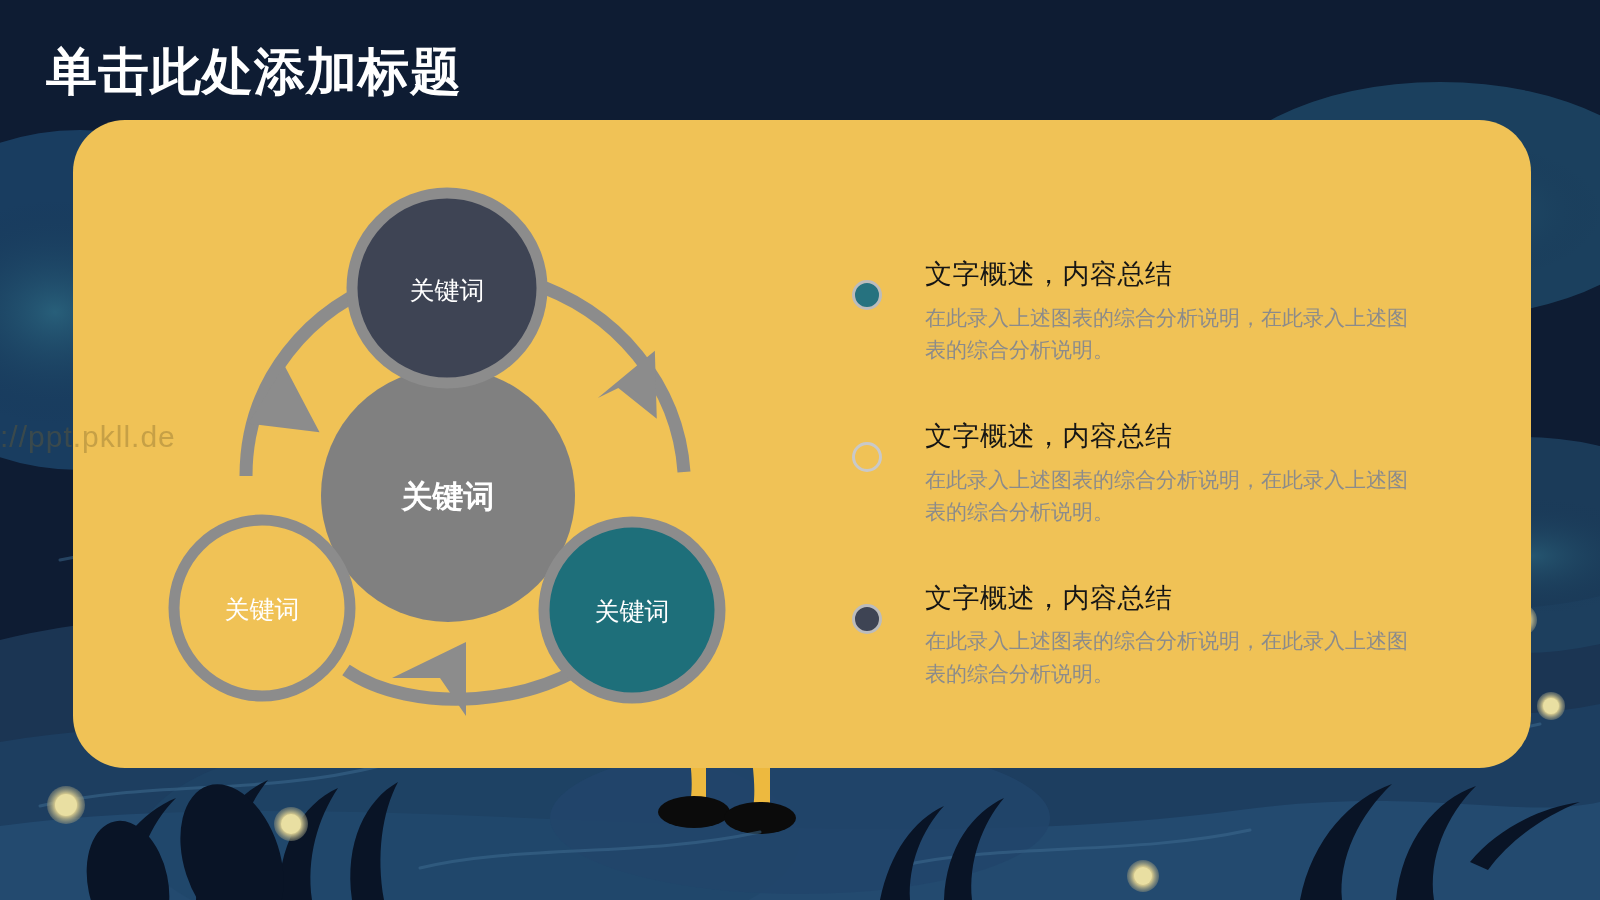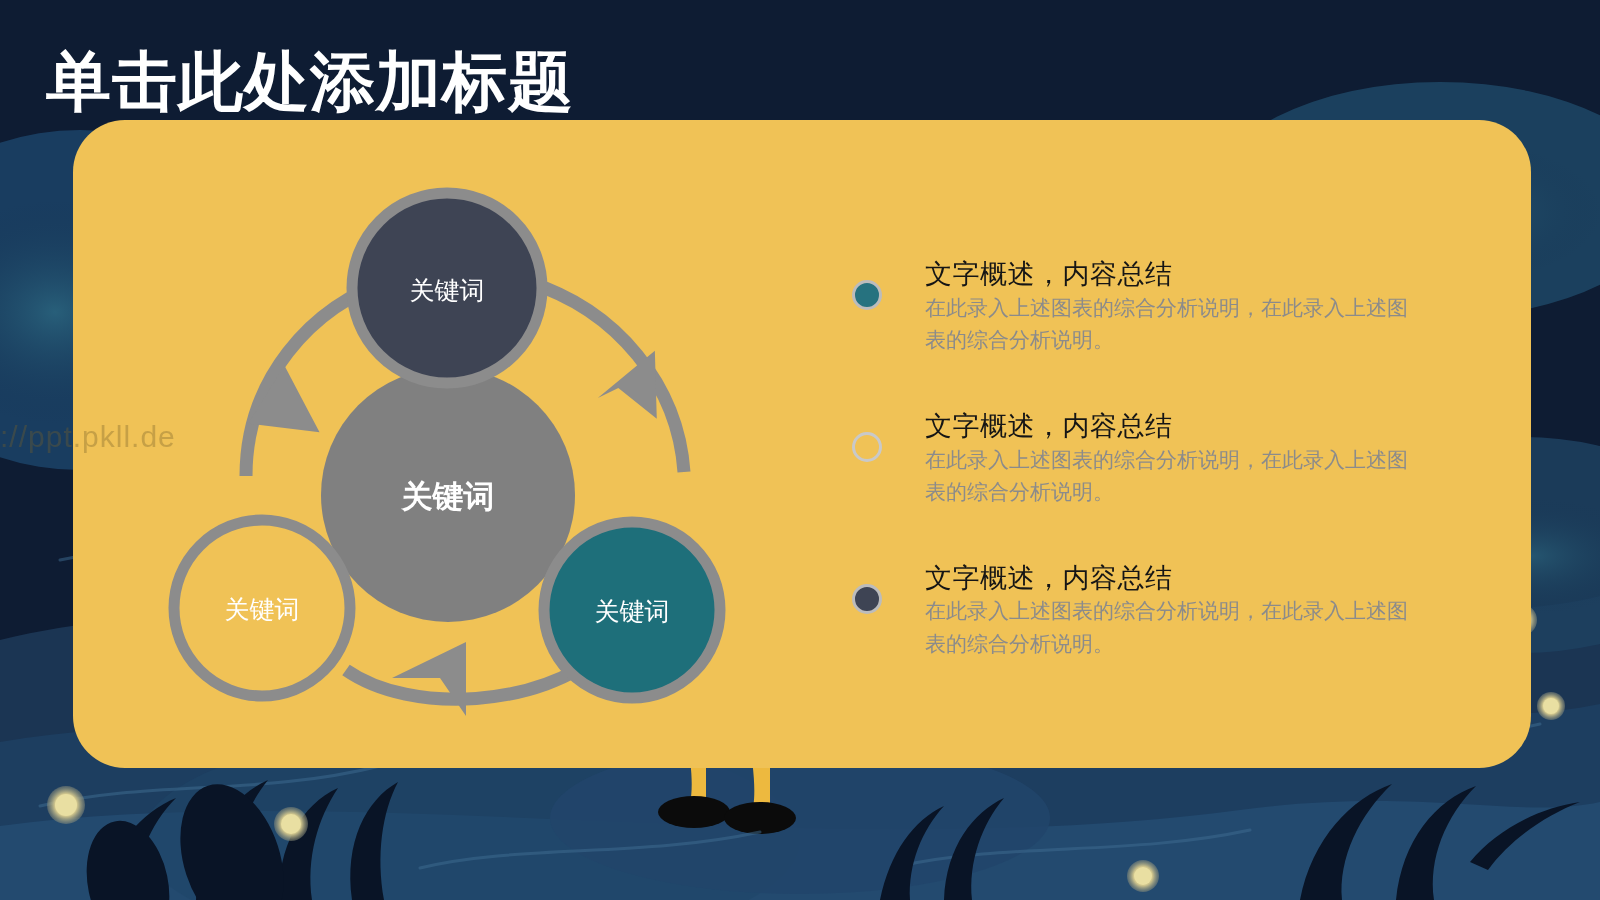--- a/index.html
+++ b/index.html
@@ -11,21 +11,21 @@
   }
 
   
   #slide { position:absolute; inset:0; width:1600px; height:900px; overflow:hidden; }
   #bg-art { position:absolute; inset:0; width:1600px; height:900px; }
 
   
   #title {
     position:absolute;
     left:46px; top:38px;
-    font-size:65px;
+    font-size:51px;
     font-weight:bold;
     color:#ffffff;
     letter-spacing:1px;
     white-space:nowrap;
     z-index:6;
   }
 
   
   #panel {
     position:absolute;
@@ -86,20 +86,21 @@
 
   .bullet-body { margin-left:73px; }
   .bullet-heading {
     font-size:27px;
     font-weight:normal;
     color:#151515;
     line-height:1.25;
     letter-spacing:0.5px;
   }
   .bullet-desc {
+    margin-top:10px;
     font-size:21px;
     color:#8b8b8b;
     line-height:1.55;
     max-width:500px;
   }
 </style>
 </head>
 <body>
 
 <div id="slide">

